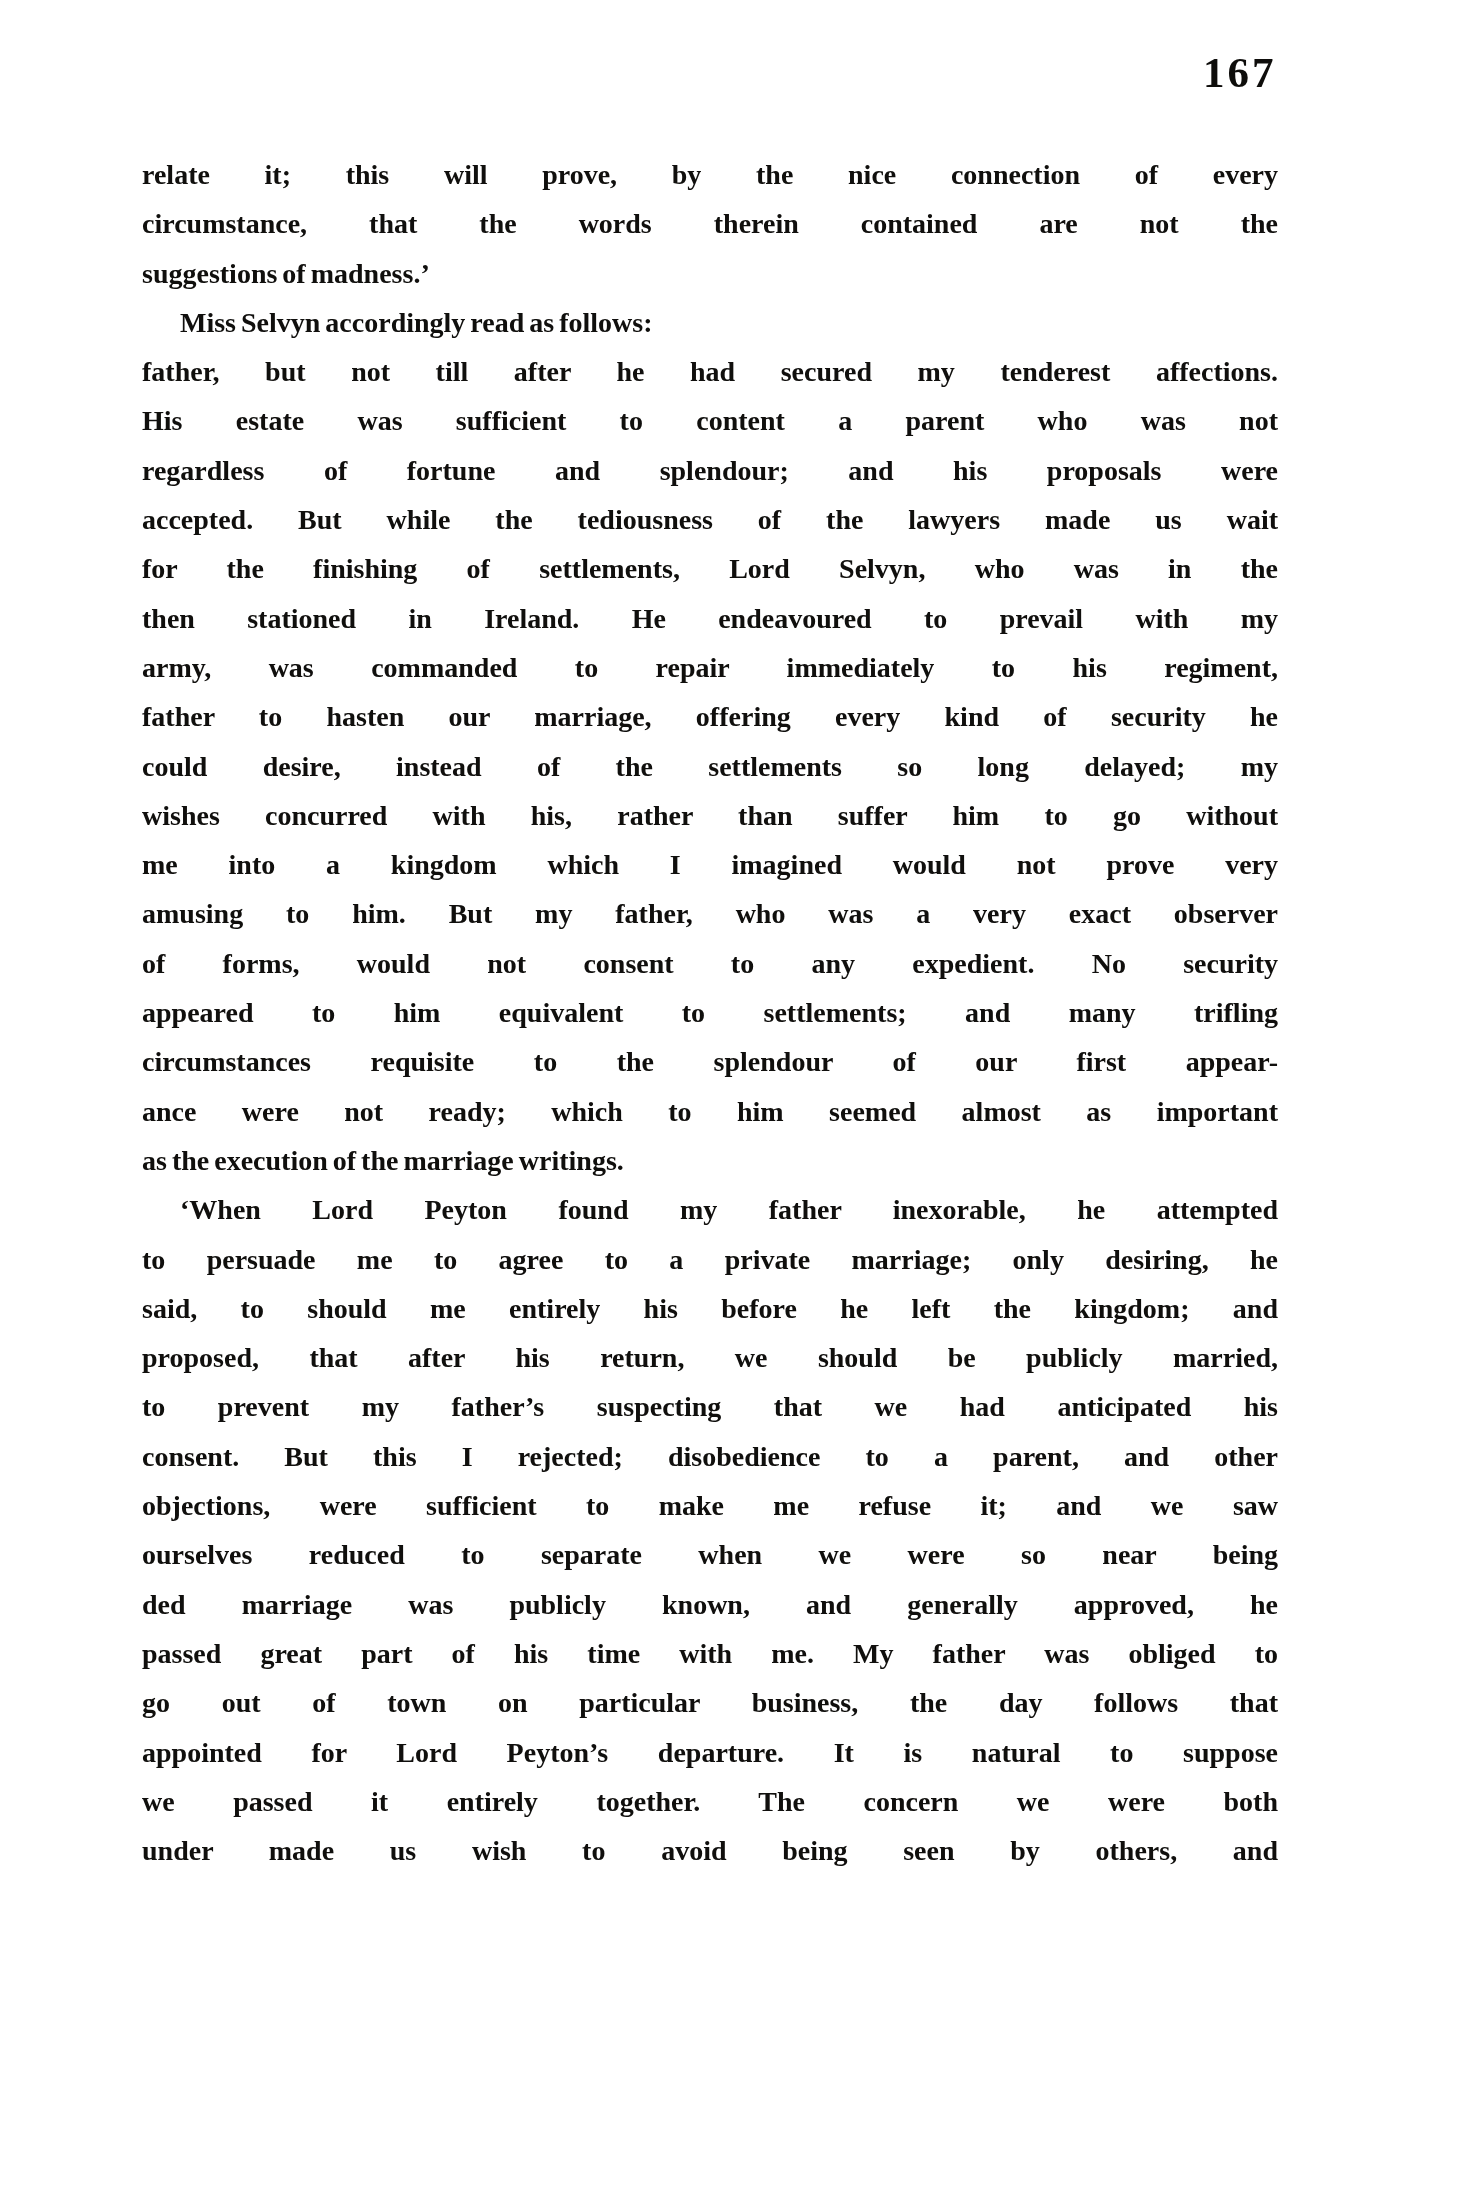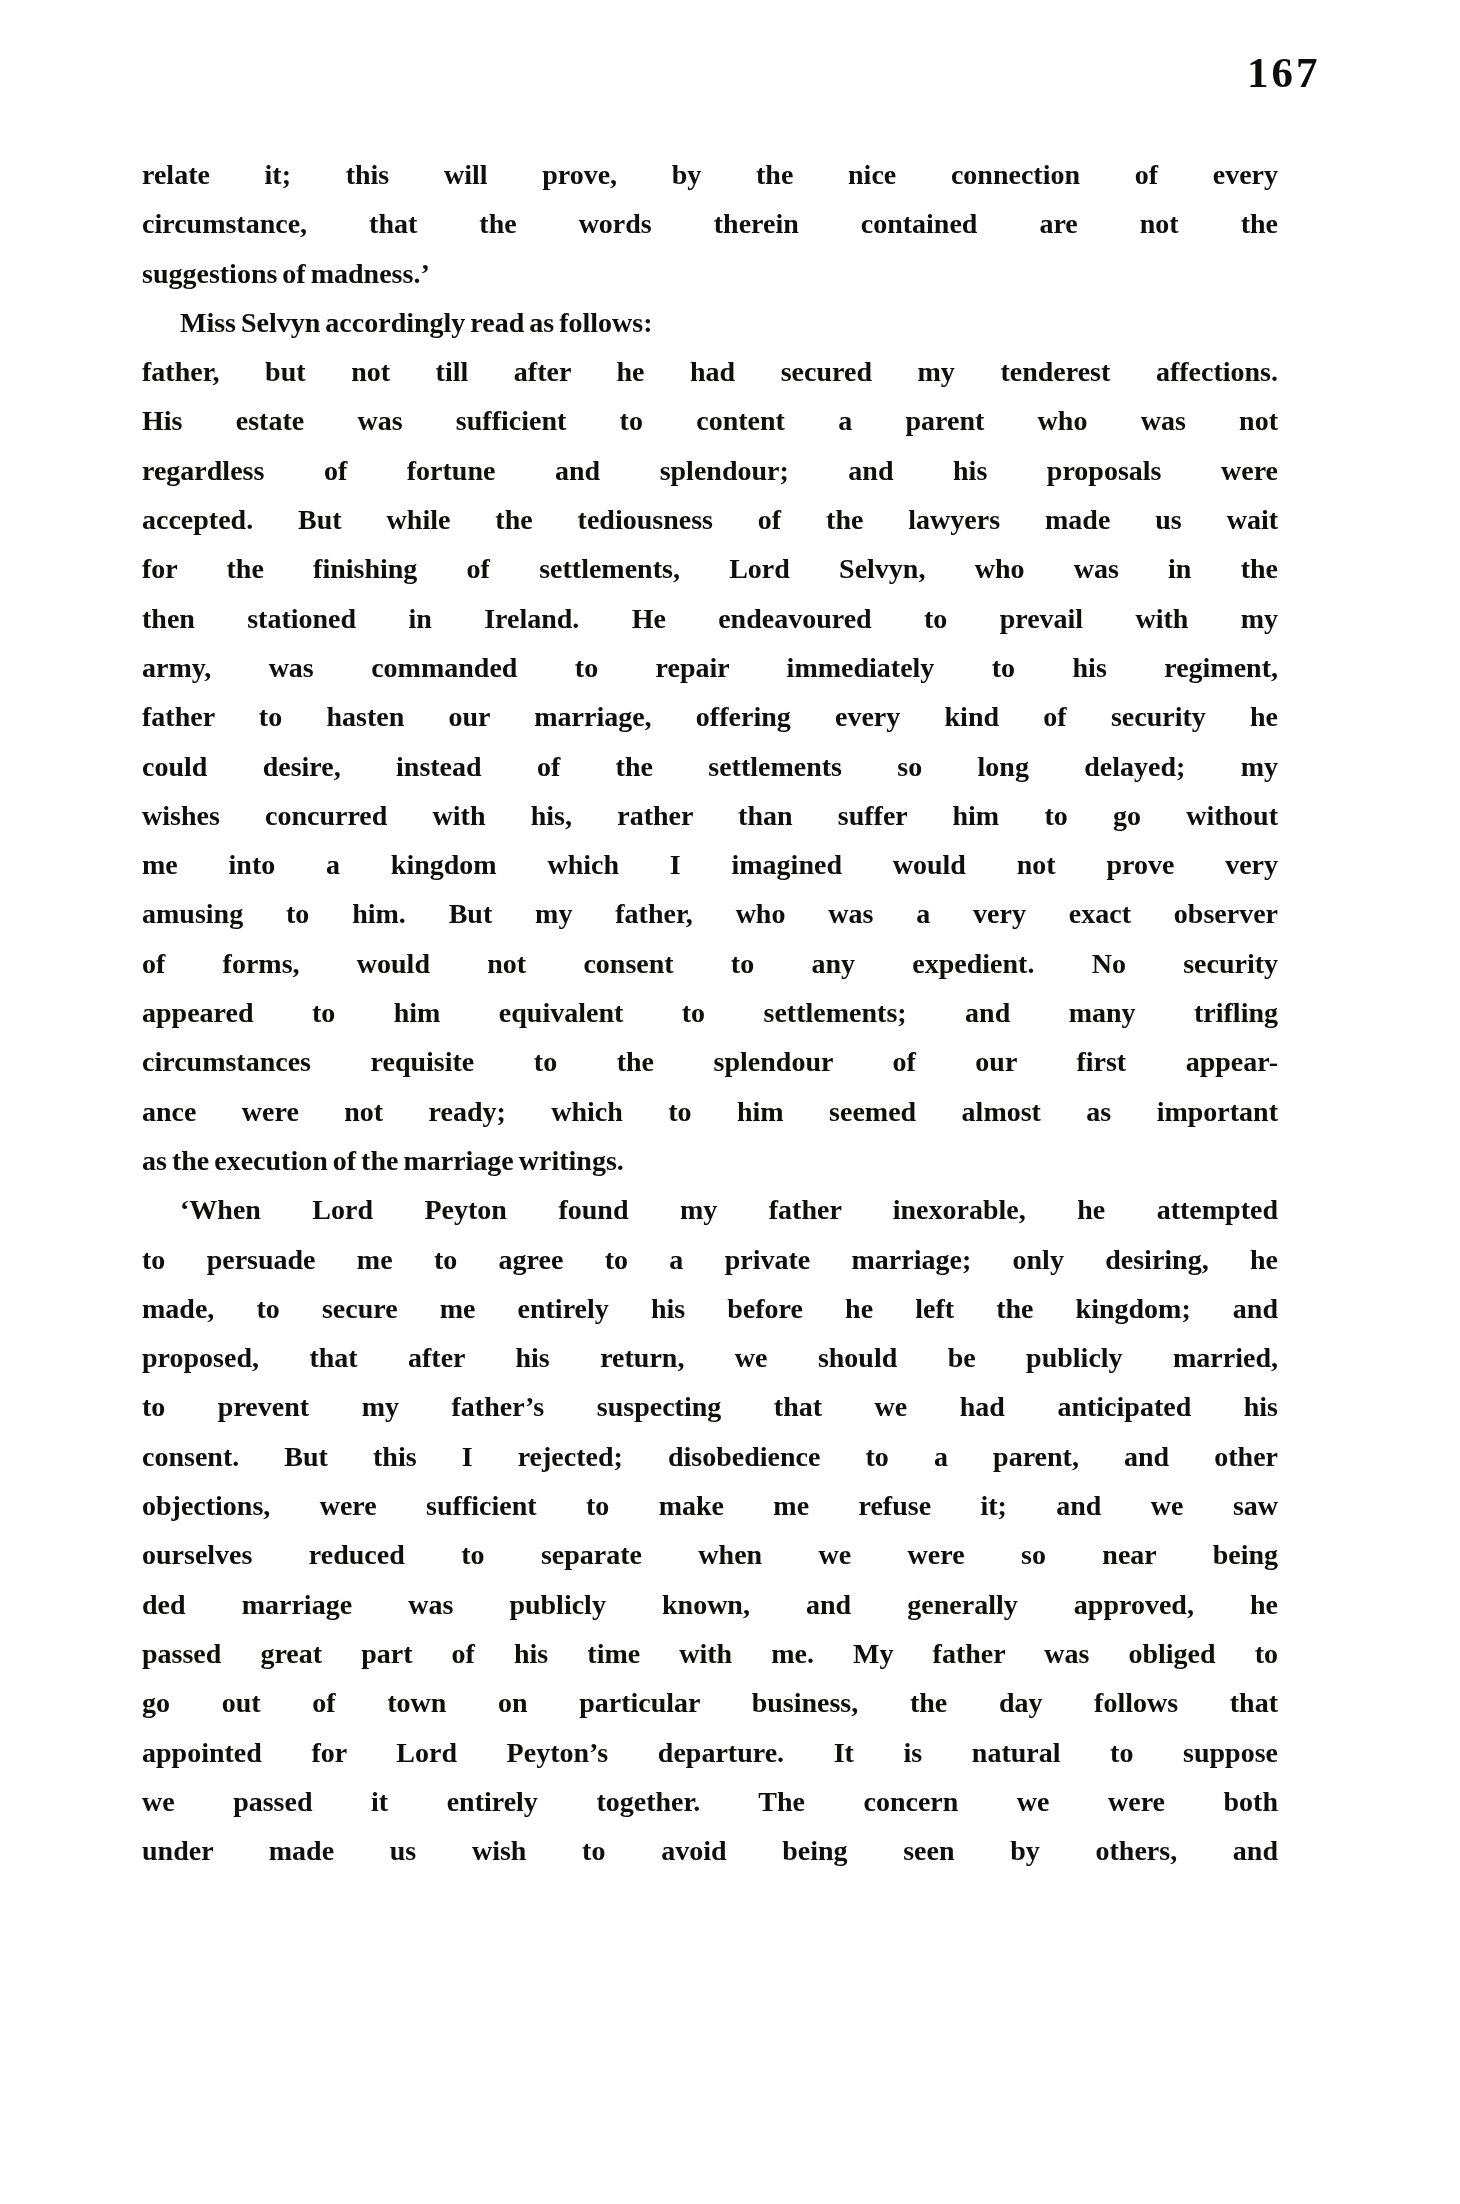--- a/index.html
+++ b/index.html
@@ -11,21 +11,21 @@
     position: relative;
     width: 1460px;
     height: 2204px;
     background: #ffffff;
     color: #0e0d0b;
     font-family: "Liberation Serif", "DejaVu Serif", serif;
     overflow: hidden;
   }
   .page-number {
     position: absolute;
-    left: 1247px;
+    left: 1203px;
     top: 48px;
     font-size: 43px;
     font-weight: 700;
     letter-spacing: 3px;
     color: #0e0d0b;
   }
   .text-block {
     position: absolute;
     left: 142px;
     top: 150px;
@@ -72,21 +72,21 @@
       <div class="line">wishes concurred with his, rather than suffer him to go without</div>
       <div class="line">me into a kingdom which I imagined would not prove very</div>
       <div class="line">amusing to him. But my father, who was a very exact observer</div>
       <div class="line">of forms, would not consent to any expedient. No security</div>
       <div class="line">appeared to him equivalent to settlements; and many trifling</div>
       <div class="line">circumstances requisite to the splendour of our first appear-</div>
       <div class="line">ance were not ready; which to him seemed almost as important</div>
       <div class="line last">as the execution of the marriage writings.</div>
       <div class="line indent">‘When Lord Peyton found my father inexorable, he attempted</div>
       <div class="line">to persuade me to agree to a private marriage; only desiring, he</div>
-      <div class="line">made, to secure me entirely his before he left the kingdom; and</div>
+      <div class="line">said, to should me entirely his before he left the kingdom; and</div>
       <div class="line">proposed, that after his return, we should be publicly married,</div>
       <div class="line">to prevent my father’s suspecting that we had anticipated his</div>
       <div class="line">consent. But this I rejected; disobedience to a parent, and other</div>
       <div class="line">objections, were sufficient to make me refuse it; and we saw</div>
       <div class="line">ourselves reduced to separate when we were so near being</div>
       <div class="line">ded marriage was publicly known, and generally approved, he</div>
       <div class="line">passed great part of his time with me. My father was obliged to</div>
       <div class="line">go out of town on particular business, the day follows that</div>
       <div class="line">appointed for Lord Peyton’s departure. It is natural to suppose</div>
       <div class="line">we passed it entirely together. The concern we were both</div>

